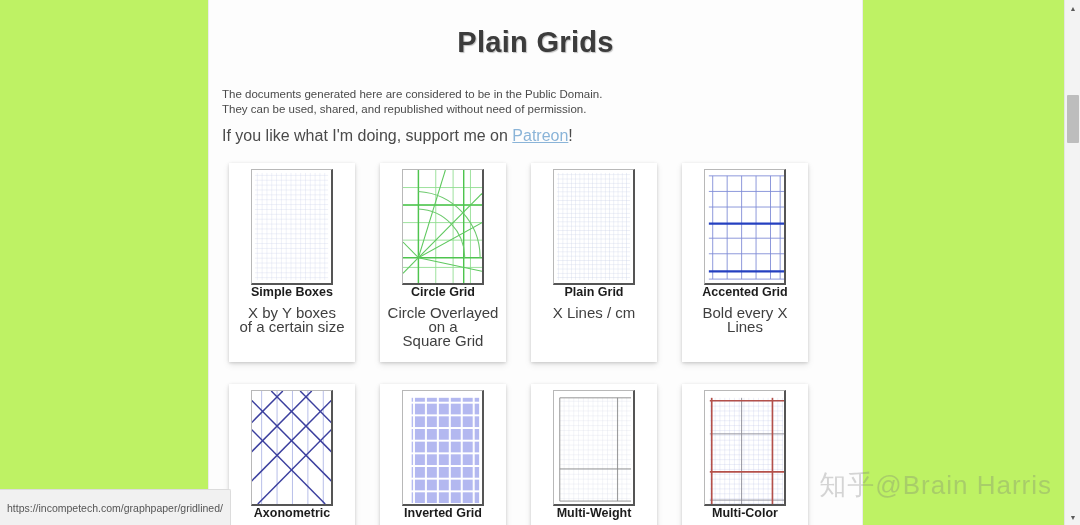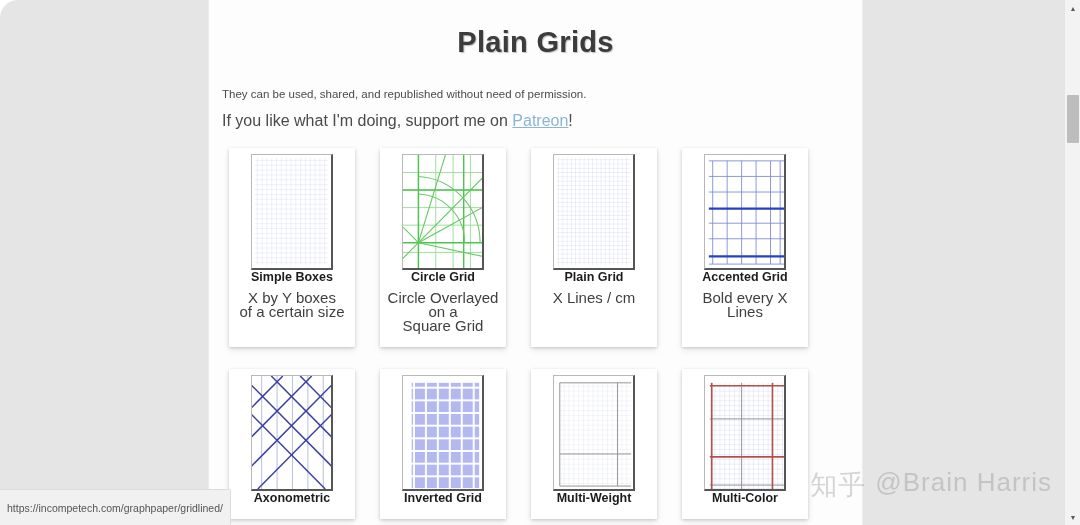--- a/index.html
+++ b/index.html
@@ -13,22 +13,21 @@
   body {
     font-family: "Liberation Sans", sans-serif;
     background: #ffffff;
     position: relative;
   }
 
   
   #page-surround {
     position: absolute;
     inset: 0;
-    background: #e5e5e5;
-    border-radius: 18px;
+    background: #bef264;
   }
 
   
   #content-column {
     position: absolute;
     left: 208px;
     top: 0;
     width: 655px;
     height: 525px;
     background: #fdfdfd;
@@ -166,40 +165,40 @@
     white-space: nowrap;
     z-index: 40;
   }
 
   
   #watermark {
     position: absolute;
     right: 28px;
     bottom: 22px;
     display: flex;
-    align-items: flex-start;
-    gap: 9px;
+    align-items: center;
     font-size: 26px;
     color: rgba(120,120,120,0.30);
     z-index: 30;
     pointer-events: none;
     letter-spacing: 1px;
   }
   #watermark-logo { font-size: 27px; }
 </style>
 </head>
 <body>
 
 <div id="page-surround">
 
   <div id="content-column">
 
     <h1 id="page-title">Plain Grids</h1>
 
     <div class="intro-block">
+      <div class="intro-line">The documents generated here are considered to be in the Public Domain.</div>
       <div class="intro-line">They can be used, shared, and republished without need of permission.</div>
       <div class="intro-support">
         <span>If you like what I'm doing, support me on </span><a class="patreon-link" href="#">Patreon</a><span>!</span>
       </div>
     </div>
 
     <div id="card-grid">
 
       <div class="grid-card">
         <div class="thumb-wrap">

